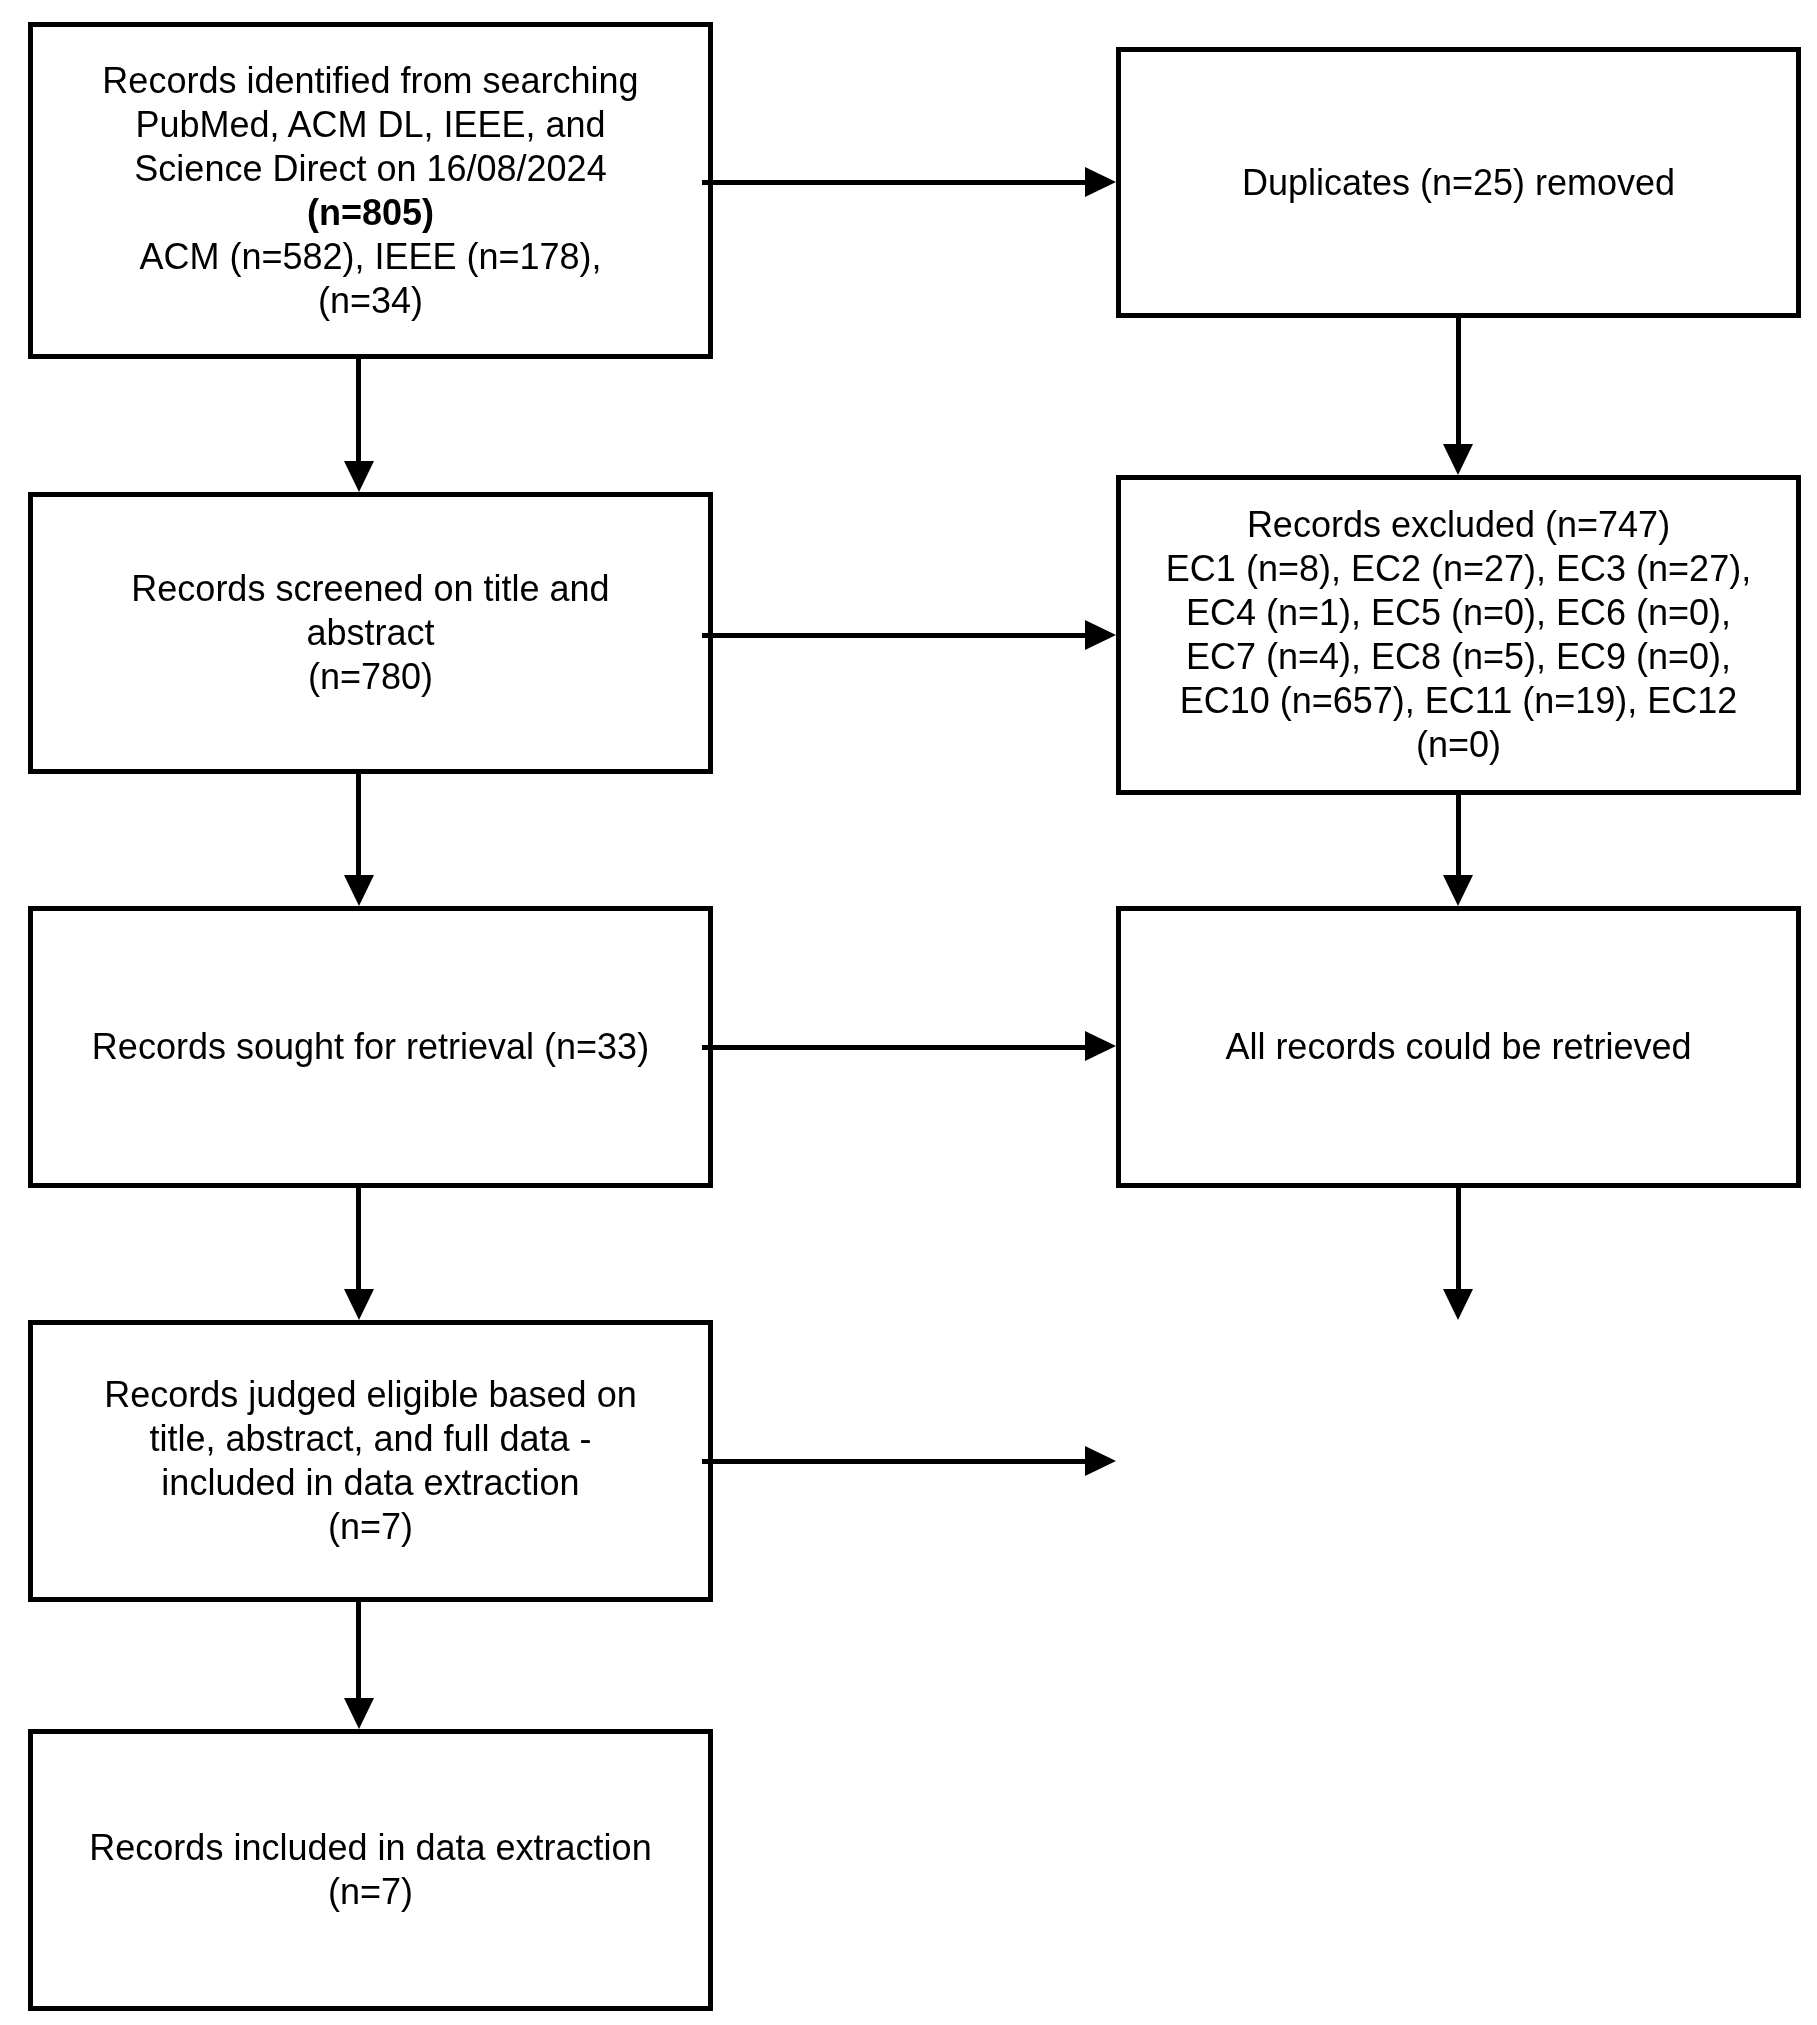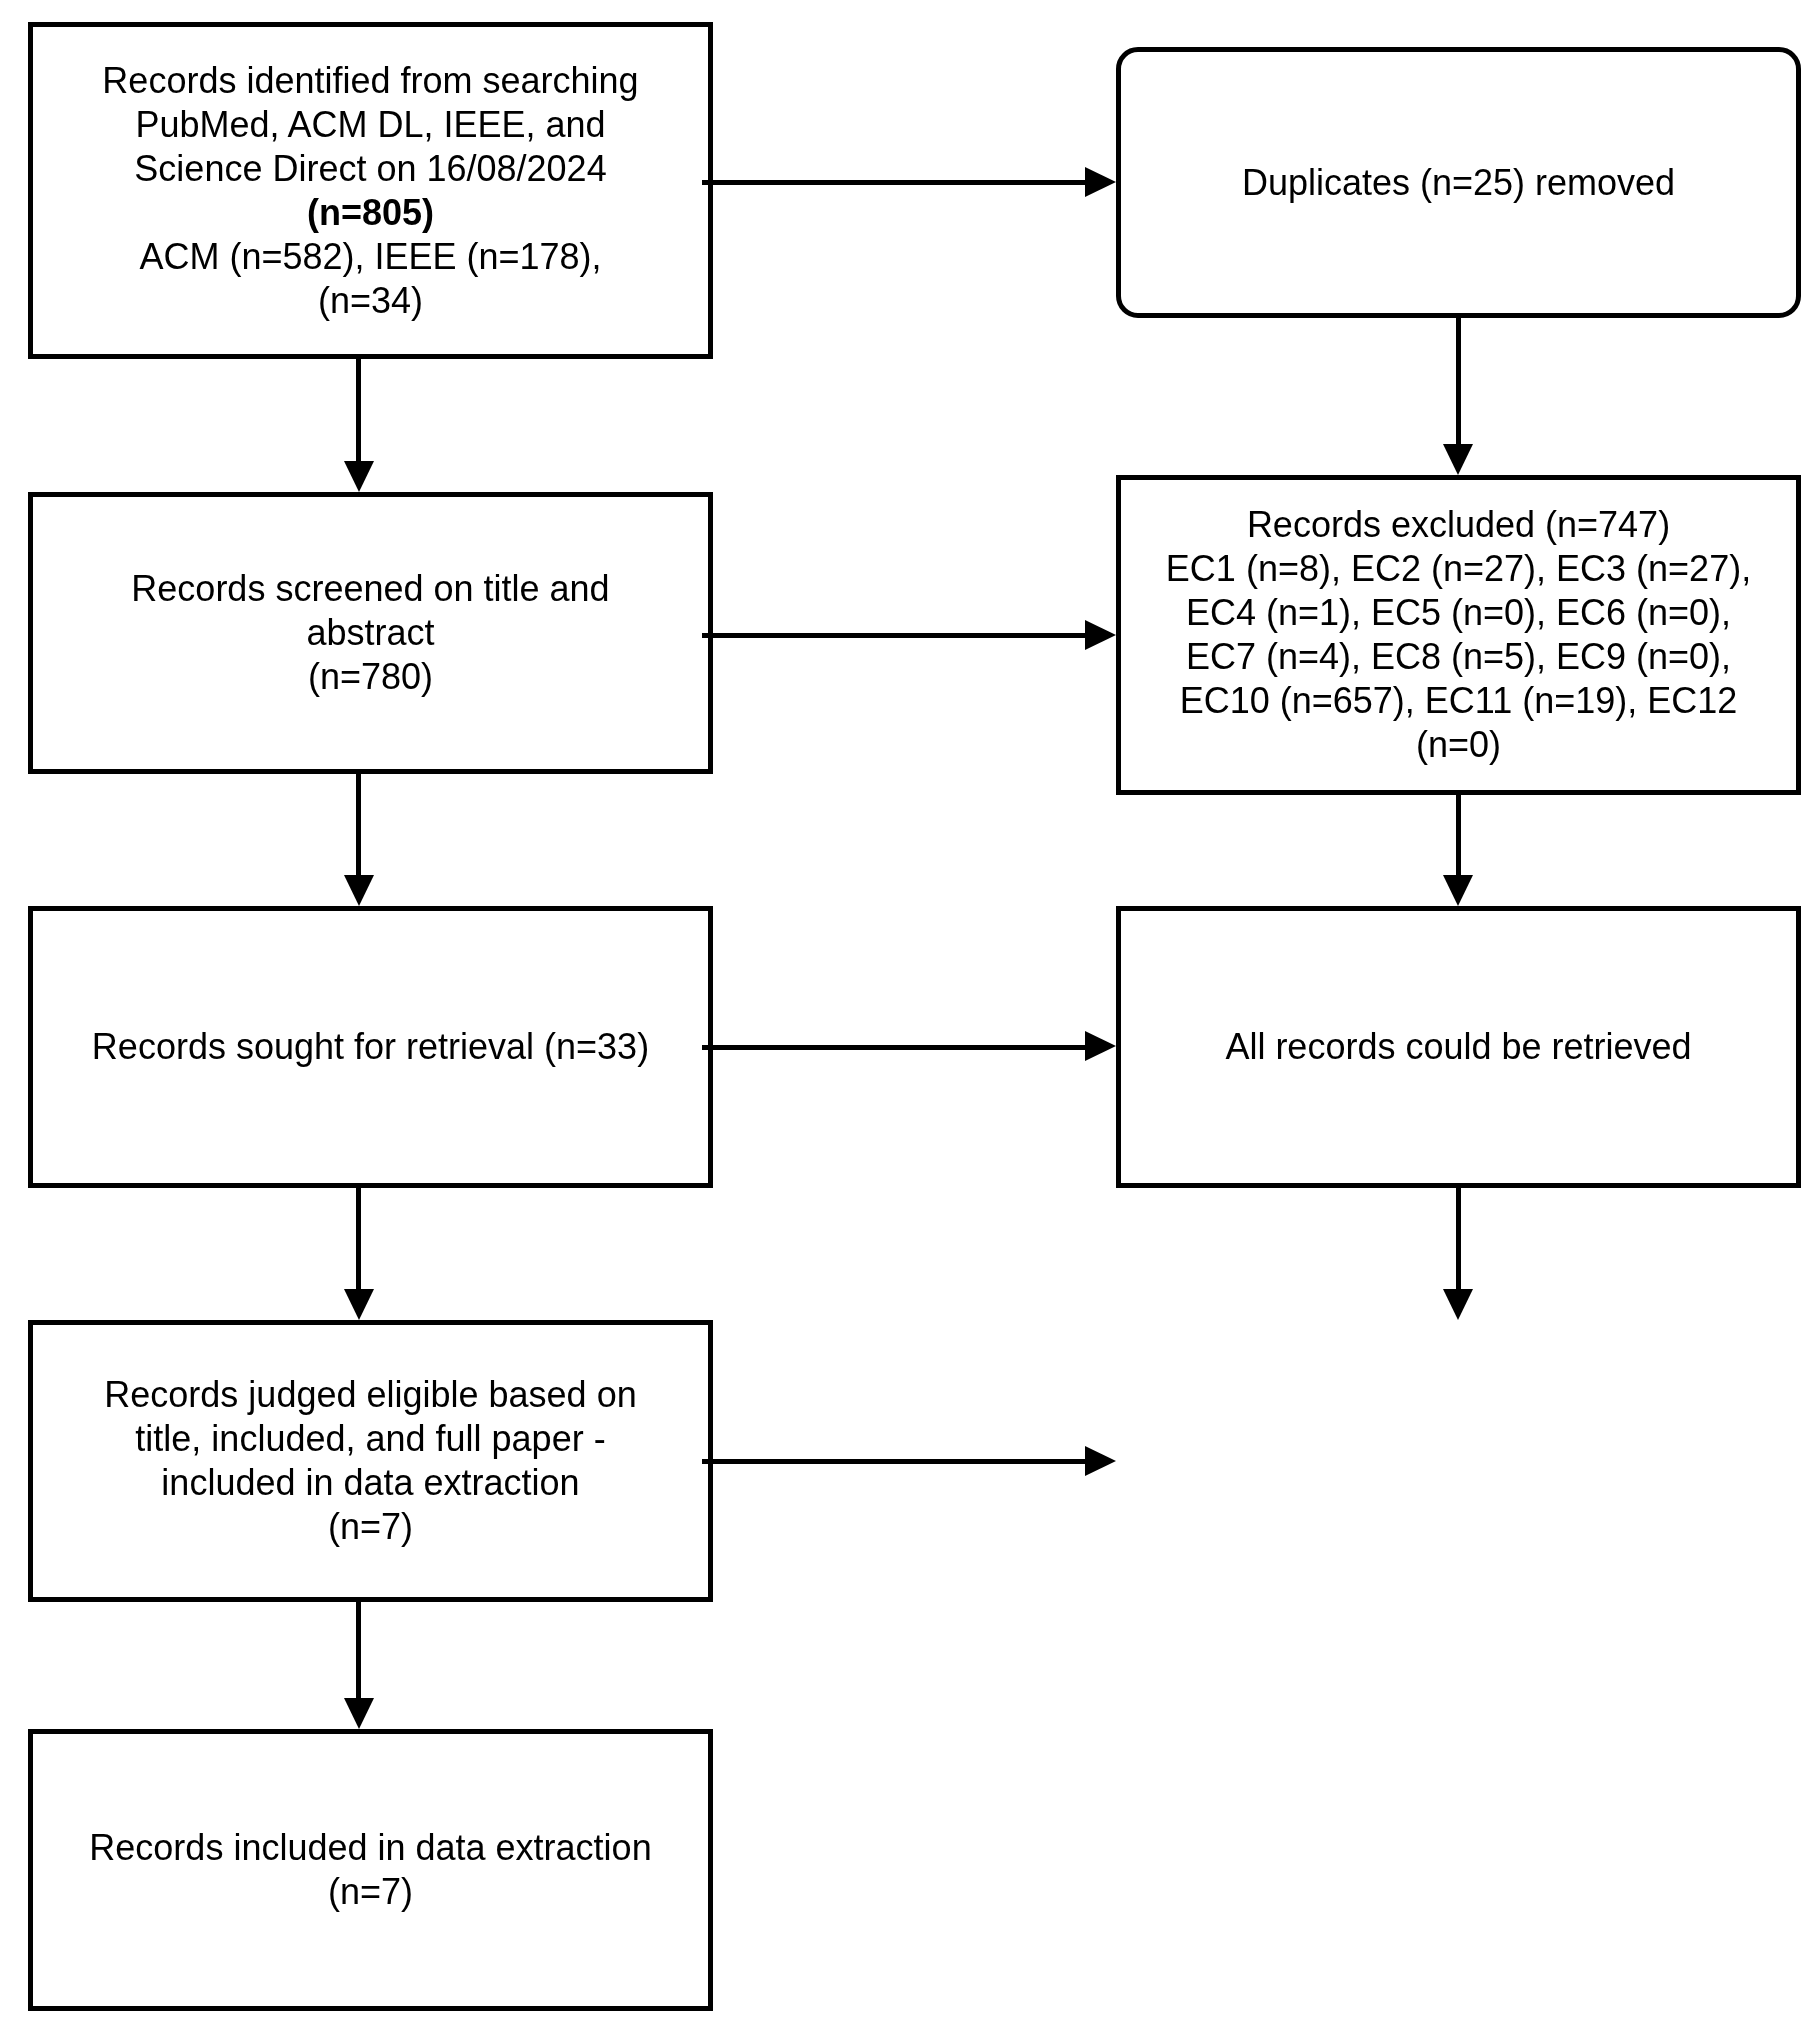--- a/index.html
+++ b/index.html
@@ -73,31 +73,31 @@
     <div class="line">abstract</div>
     <div class="line">(n=780)</div>
   </div>
 
   <div class="box left" style="top:906px; height:282px;">
     <div class="line">Records sought for retrieval (n=33)</div>
   </div>
 
   <div class="box left" style="top:1320px; height:282px;">
     <div class="line">Records judged eligible based on</div>
-    <div class="line">title, included, and full paper -</div>
+    <div class="line">title, abstract, and full data -</div>
     <div class="line">included in data extraction</div>
     <div class="line">(n=7)</div>
   </div>
 
   <div class="box left" style="top:1729px; height:282px;">
     <div class="line">Records included in data extraction</div>
     <div class="line">(n=7)</div>
   </div>
 
-  <div class="box right" style="top:47px; height:271px;border-radius:22px;">
+  <div class="box right" style="top:47px; height:271px;">
     <div class="line">Duplicates (n=25) removed</div>
   </div>
 
   <div class="box right" style="top:475px; height:320px;">
     <div class="line">Records excluded (n=747)</div>
     <div class="line">EC1 (n=8), EC2 (n=27), EC3 (n=27),</div>
     <div class="line">EC4 (n=1), EC5 (n=0), EC6 (n=0),</div>
     <div class="line">EC7 (n=4), EC8 (n=5), EC9 (n=0),</div>
     <div class="line">EC10 (n=657), EC11 (n=19), EC12</div>
     <div class="line">(n=0)</div>

